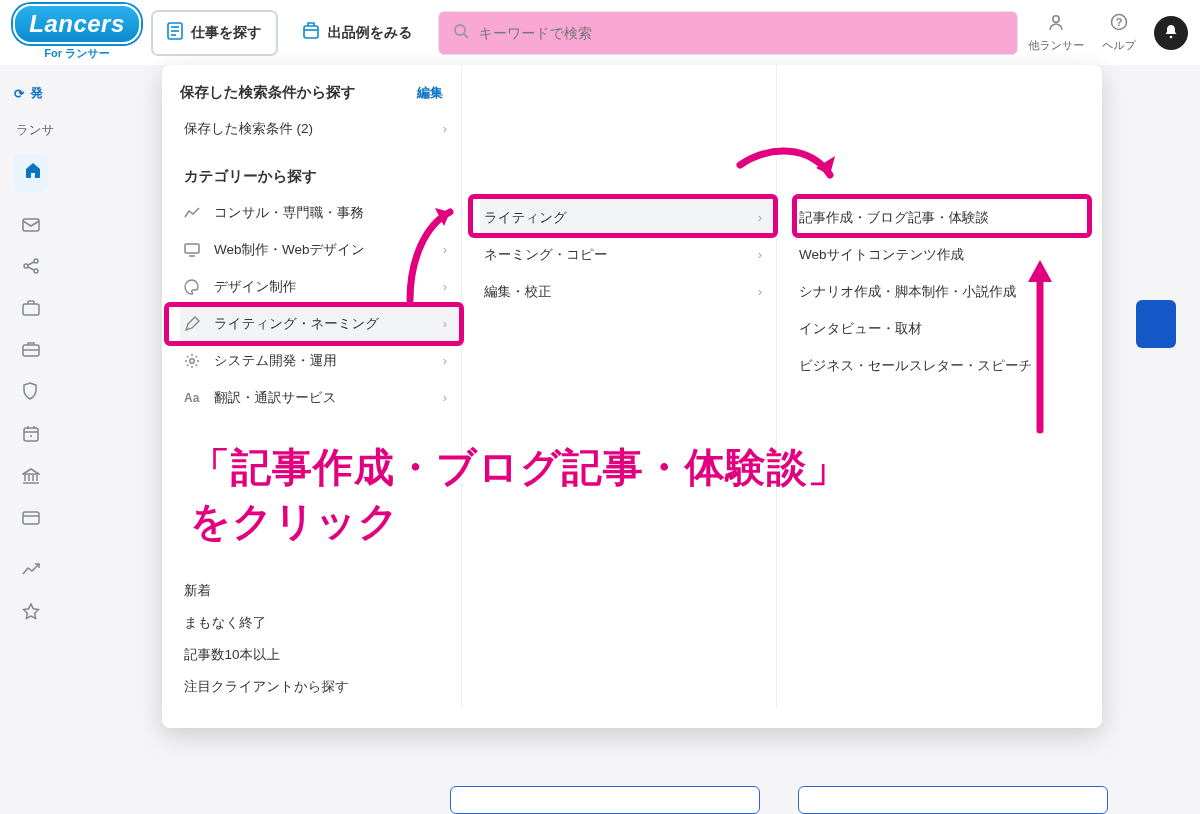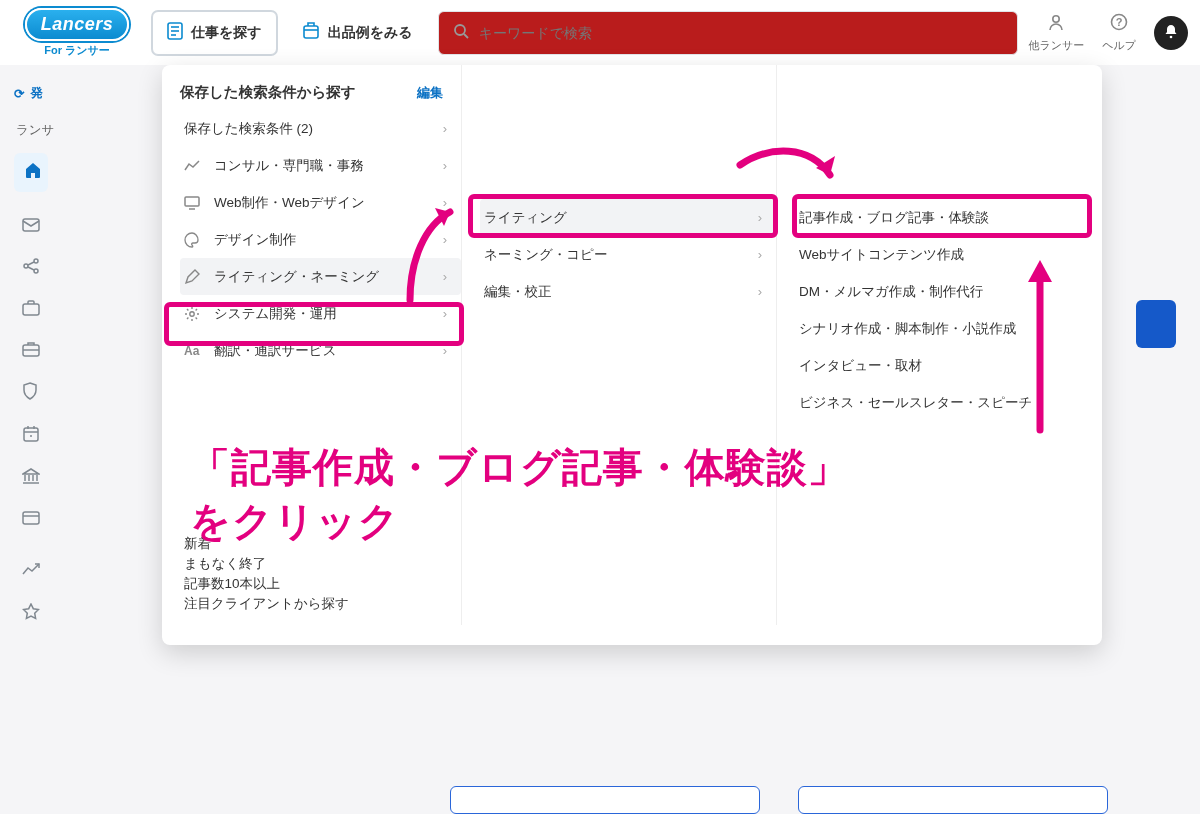--- a/index.html
+++ b/index.html
@@ -24,42 +24,42 @@
     position: relative;
     z-index: 5;
   }
   .logo-wrap { width: 130px; display:flex; flex-direction:column; align-items:center; gap:2px;}
   .logo-pill {
     background: #0095d9;
     background: linear-gradient(#2ab0ee,#0c8bd0);
     color:#fff; font-weight:900; font-style:italic;
     border-radius: 18px;
     padding: 4px 14px;
-    font-size: 18px;
+    font-size: 24px;
     letter-spacing: .5px;
     position: relative;
     border: 2px solid #fff;
     box-shadow: 0 0 0 2px #0c8bd0;
   }
   .logo-sub { color:#0c8bd0; font-size:11px; font-weight:700;}
   .nav-btn {
     height: 44px;
     display:flex; align-items:center; gap:8px;
     padding: 0 14px;
     border:1px solid transparent;
     border-radius:6px;
     font-size:14px; font-weight:600;
     color:#333; cursor:pointer;
   }
   .nav-btn.active { border-color:#d0d7de; background:#fff; box-shadow:0 0 0 1px #d0d7de;}
   .nav-btn .ico { color:#0c8bd0; font-size:16px;}
   .search-box {
     flex:1;
     height:44px;
-    background:#b91c1c;
+    background:#f9a8d4;
     border:1px solid #e1e4e8;
     border-radius:6px;
     display:flex; align-items:center;
     padding:0 14px; gap:10px;
     color:#888;
     max-width: 580px;
   }
   .search-box input { border:none; background:transparent; outline:none; flex:1; font-size:14px;}
   .hdr-right { margin-left:auto; display:flex; align-items:center; gap:18px;}
   .hdr-icon { display:flex; flex-direction:column; align-items:center; gap:2px; color:#666; font-size:11px; cursor:pointer;}
@@ -111,21 +111,21 @@
     display:flex; align-items:center;
     height:37px; padding:0 14px 0 4px;
     font-size:13.5px; color:#333;
     cursor:pointer; gap:12px;
     border-radius:4px;
   }
   .row .ic { width:18px; color:#888; font-size:15px; display:inline-flex;}
   .row .chev { margin-left:auto; color:#aaa; font-size:13px;}
   .row.hover-bg { background:#f2f3f5; }
   .sec-head2 { font-size:14.5px; font-weight:700; margin:20px 0 8px 4px;}
-  .filters { display:flex; flex-direction:column; gap:2px; font-size:13.5px; color:#333; padding-left:4px; margin-top:6px;}
+  .filters { display:flex; flex-direction:column; gap:14px; font-size:13.5px; color:#333; padding-left:4px; margin-top:6px;}
 
   
   .hl {
     position:absolute;
     border:5px solid #e3007f;
     border-radius:6px;
     z-index:20;
     pointer-events:none;
   }
   .anno-text {
@@ -303,20 +303,21 @@
     <div class="col1">
       <div class="sec-head">
         <h4>保存した検索条件から探す</h4>
         <span class="edit-link">編集</span>
       </div>
       <div class="row">
         <span>保存した検索条件 (2)</span>
         <span class="chev">›</span>
       </div>
 
+      <div class="sec-head2">カテゴリーから探す</div>
 
       <div class="row">
         <span class="ic">
             <svg width="16" height="14" viewBox="0 0 16 14">
               <polyline points="1,11 5,5 9,8 15,2" fill="none" stroke="#888" stroke-width="1.5"></polyline>
             </svg>
           </span>
         <span>コンサル・専門職・事務</span>
         <span class="chev">›</span>
       </div>
@@ -389,23 +390,20 @@
       </div>
     </div>
 
     <div class="col3">
       <div style="height:90px"></div>
       <div class="row">
         <span>記事作成・ブログ記事・体験談</span>
       </div>
       <div class="row">
         <span>Webサイトコンテンツ作成</span>
-      </div>
-      <div class="row">
-        <span>DM・メルマガ作成・制作代行</span>
       </div>
       <div class="row">
         <span>シナリオ作成・脚本制作・小説作成</span>
       </div>
       <div class="row">
         <span>インタビュー・取材</span>
       </div>
       <div class="row">
         <span>ビジネス・セールスレター・スピーチ</span>
       </div>

